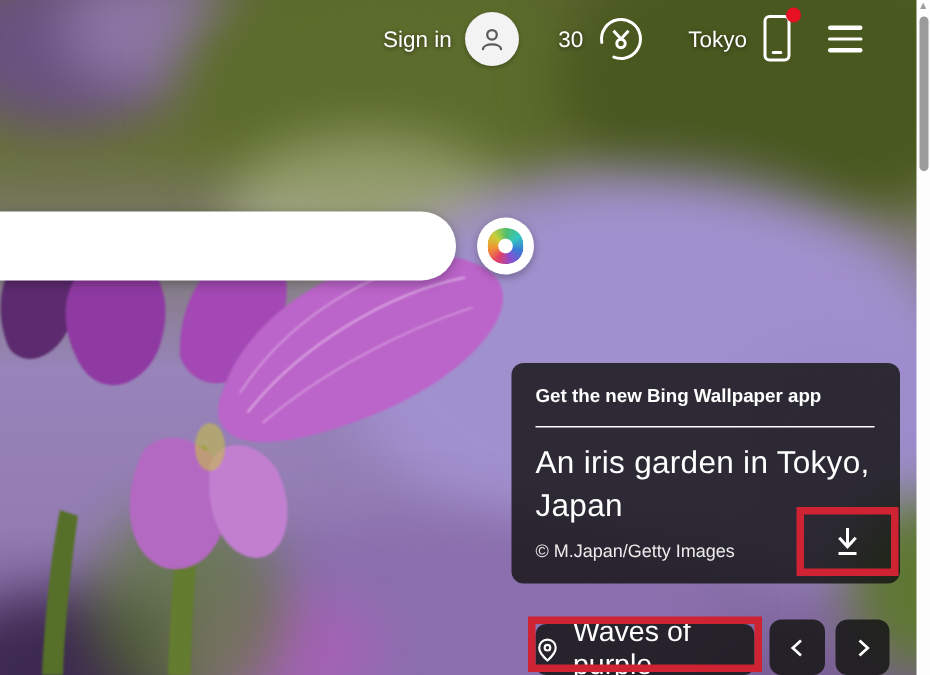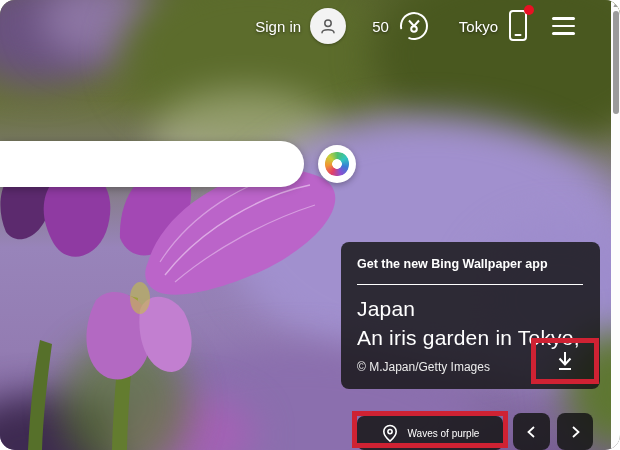--- a/index.html
+++ b/index.html
@@ -1,19 +1,19 @@
 <!DOCTYPE html>
 <html><head>
 <meta charset="utf-8">
 <style>
   * { margin:0; padding:0; box-sizing:border-box; }
   html,body { width:620px; height:450px; }
   body { font-family:"Liberation Sans", sans-serif; }
   .stage { position:relative; width:620px; height:450px; overflow:hidden;
-           background:linear-gradient(180deg,#59652e 0%,#68713a 22%,#9884ba 55%,#937cb2 78%,#7a5f98 100%);border-radius:15px; }
+           background:linear-gradient(180deg,#59652e 0%,#68713a 22%,#9884ba 55%,#937cb2 78%,#7a5f98 100%); }
 
   
   .blob { position:absolute; border-radius:50%; filter:blur(18px); }
   .b1 { left:-40px; top:-25px; width:160px; height:110px; background:#6a5280; }
   .b2 { left:40px; top:-20px; width:130px; height:80px; background:#8d76a4; }
   .b3 { left:120px; top:-30px; width:270px; height:170px; background:#5c6c2c; }
   .b4 { left:370px; top:-40px; width:300px; height:190px; background:#49581f; }
   .b5 { left:150px; top:90px; width:190px; height:95px; background:#c9cdaa; opacity:.5; }
   .b6 { left:230px; top:115px; width:400px; height:250px; background:#a190ce; }
   .b7 { left:470px; top:220px; width:180px; height:160px; background:#9d8ccc; }
@@ -67,21 +67,21 @@
   .anno-download { left:531px; top:338px; width:68px; height:46px; }
   .anno-waves { left:352px; top:411px; width:156px; height:37px; }
 
   
   .tooltip { position:absolute; top:391px; right:3px; height:21px; line-height:19px; white-space:nowrap;
              background:#fff; border:1px solid #9a9a9a; color:#4b4b4b; font-size:12px; padding:0 8px; z-index:30; }
 
   
   .waves-btn { position:absolute; left:357px; top:416px; width:146px; height:34px; z-index:10;
                background:rgba(22,22,22,.86); border-radius:7px; display:flex; align-items:center;
-               justify-content:center; color:#fff; font-size:10px; cursor:pointer; }
+               justify-content:center; color:#fff; font-size:19px; cursor:pointer; }
   .waves-btn .lbl { margin-left:9px; }
   .nav-btn { position:absolute; top:413px; width:37px; height:37px; background:rgba(22,22,22,.86);
              border-radius:8px; z-index:10; display:flex; align-items:center; justify-content:center; cursor:pointer; }
   .nav-prev { left:513px; } .nav-next { left:557px; width:36px; }
 
   
   .scroll-track { position:absolute; right:0; top:0; width:9px; height:450px; background:#fdfdfd; z-index:15; }
   .scroll-up { position:absolute; top:1px; left:1px; width:7px; height:8px; color:#9b9b9b; font-size:7px;
                line-height:8px; text-align:center; cursor:pointer; }
   .scroll-thumb { position:absolute; right:1.5px; top:11px; width:6px; height:103px; background:#9b9b9b;
@@ -124,21 +124,21 @@
     <div class="grp grp-signin">
       <span>Sign in</span>
       <span class="avatar">
         <svg width="20" height="20" viewBox="0 0 20 20">
           <circle cx="10" cy="7.2" r="3.2" fill="none" stroke="#5a5a5a" stroke-width="1.5"></circle>
           <path d="M4 16.8 C4 12.6 16 12.6 16 16.8" fill="none" stroke="#5a5a5a" stroke-width="1.5" stroke-linecap="round"></path>
         </svg>
       </span>
     </div>
     <div class="grp grp-rewards">
-      <span>50</span>
+      <span>30</span>
       <svg class="ring" width="30" height="30" viewBox="0 0 30 30">
         <circle cx="15" cy="15" r="13" fill="none" stroke="#fff" stroke-width="2" stroke-dasharray="68 13.7" stroke-linecap="round" transform="rotate(170 15 15)"></circle>
         <path d="M10 9.5 L15 15 L20 9.5" fill="none" stroke="#fff" stroke-width="2" stroke-linejoin="round"></path>
         <circle cx="15" cy="18" r="2.8" fill="none" stroke="#fff" stroke-width="2"></circle>
       </svg>
     </div>
     <div class="grp grp-mobile">
       <span>Tokyo</span>
       <span class="phone-wrap">
         <svg width="20" height="36" viewBox="0 0 20 36">
@@ -159,22 +159,22 @@
     <input type="text" placeholder="" style="">
   </div>
   <div class="copilot">
     <div class="copilot-logo"></div>
   </div>
 
   <div class="panel">
     <div class="promo">Get the new Bing Wallpaper app</div>
     <div class="divider"></div>
     <div class="img-title">
+      <span>An iris garden in Tokyo,</span>
       <span>Japan</span>
-      <span>An iris garden in Tokyo,</span>
     </div>
     <div class="credit">© M.Japan/Getty Images</div>
   </div>
 
   <div class="dl-btn">
     <svg width="26" height="26" viewBox="0 0 26 26">
       <line x1="13" y1="4" x2="13" y2="16" stroke="#fff" stroke-width="2"></line>
       <polyline points="7.5,10.5 13,16.5 18.5,10.5" fill="none" stroke="#fff" stroke-width="2"></polyline>
       <line x1="7" y1="21" x2="19" y2="21" stroke="#fff" stroke-width="2"></line>
     </svg>

